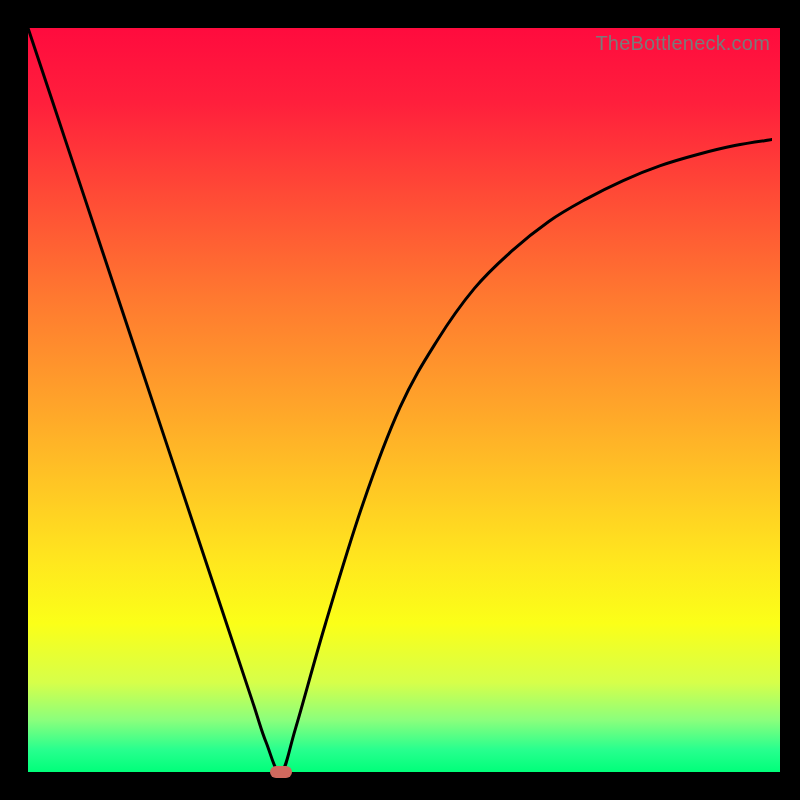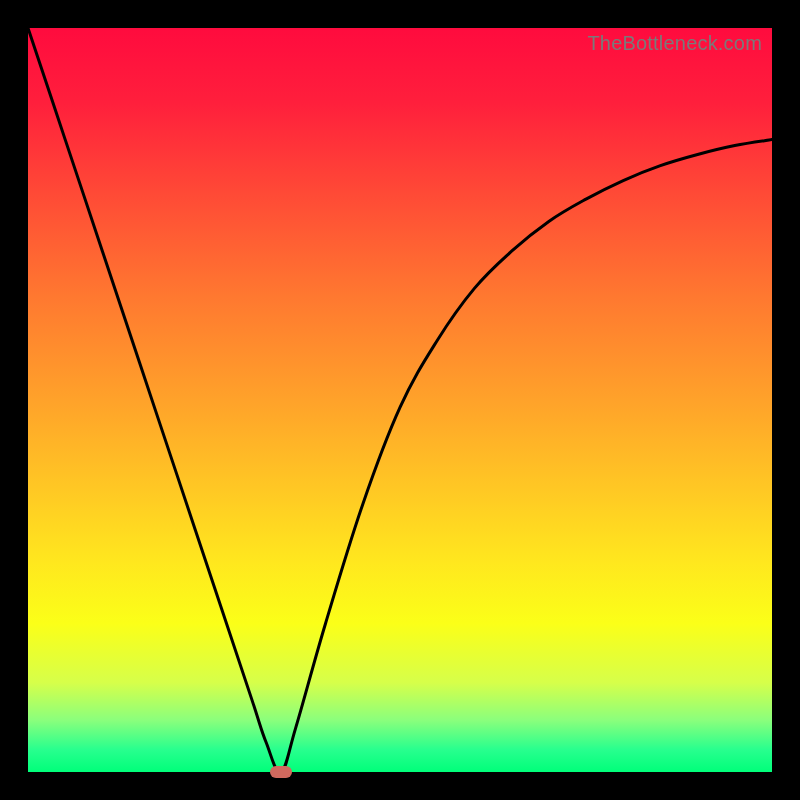--- a/index.html
+++ b/index.html
@@ -31,20 +31,21 @@
       #ff7830 36%,
       #ffa22a 50%,
       #ffc824 62%,
       #ffe81e 72%,
       #fbff18 80%,
       #d6ff4a 88%,
       #8bff7c 93%,
       #28ff8e 97%,
       #00ff7a 100%
     );
+    padding-left: 8px;
   }
   .attribution {
     position: absolute;
     top: 4px;
     right: 10px;
     color: #7a7a7a;
     font-size: 20px;
     font-weight: 400;
     letter-spacing: 0.2px;
     user-select: none;

